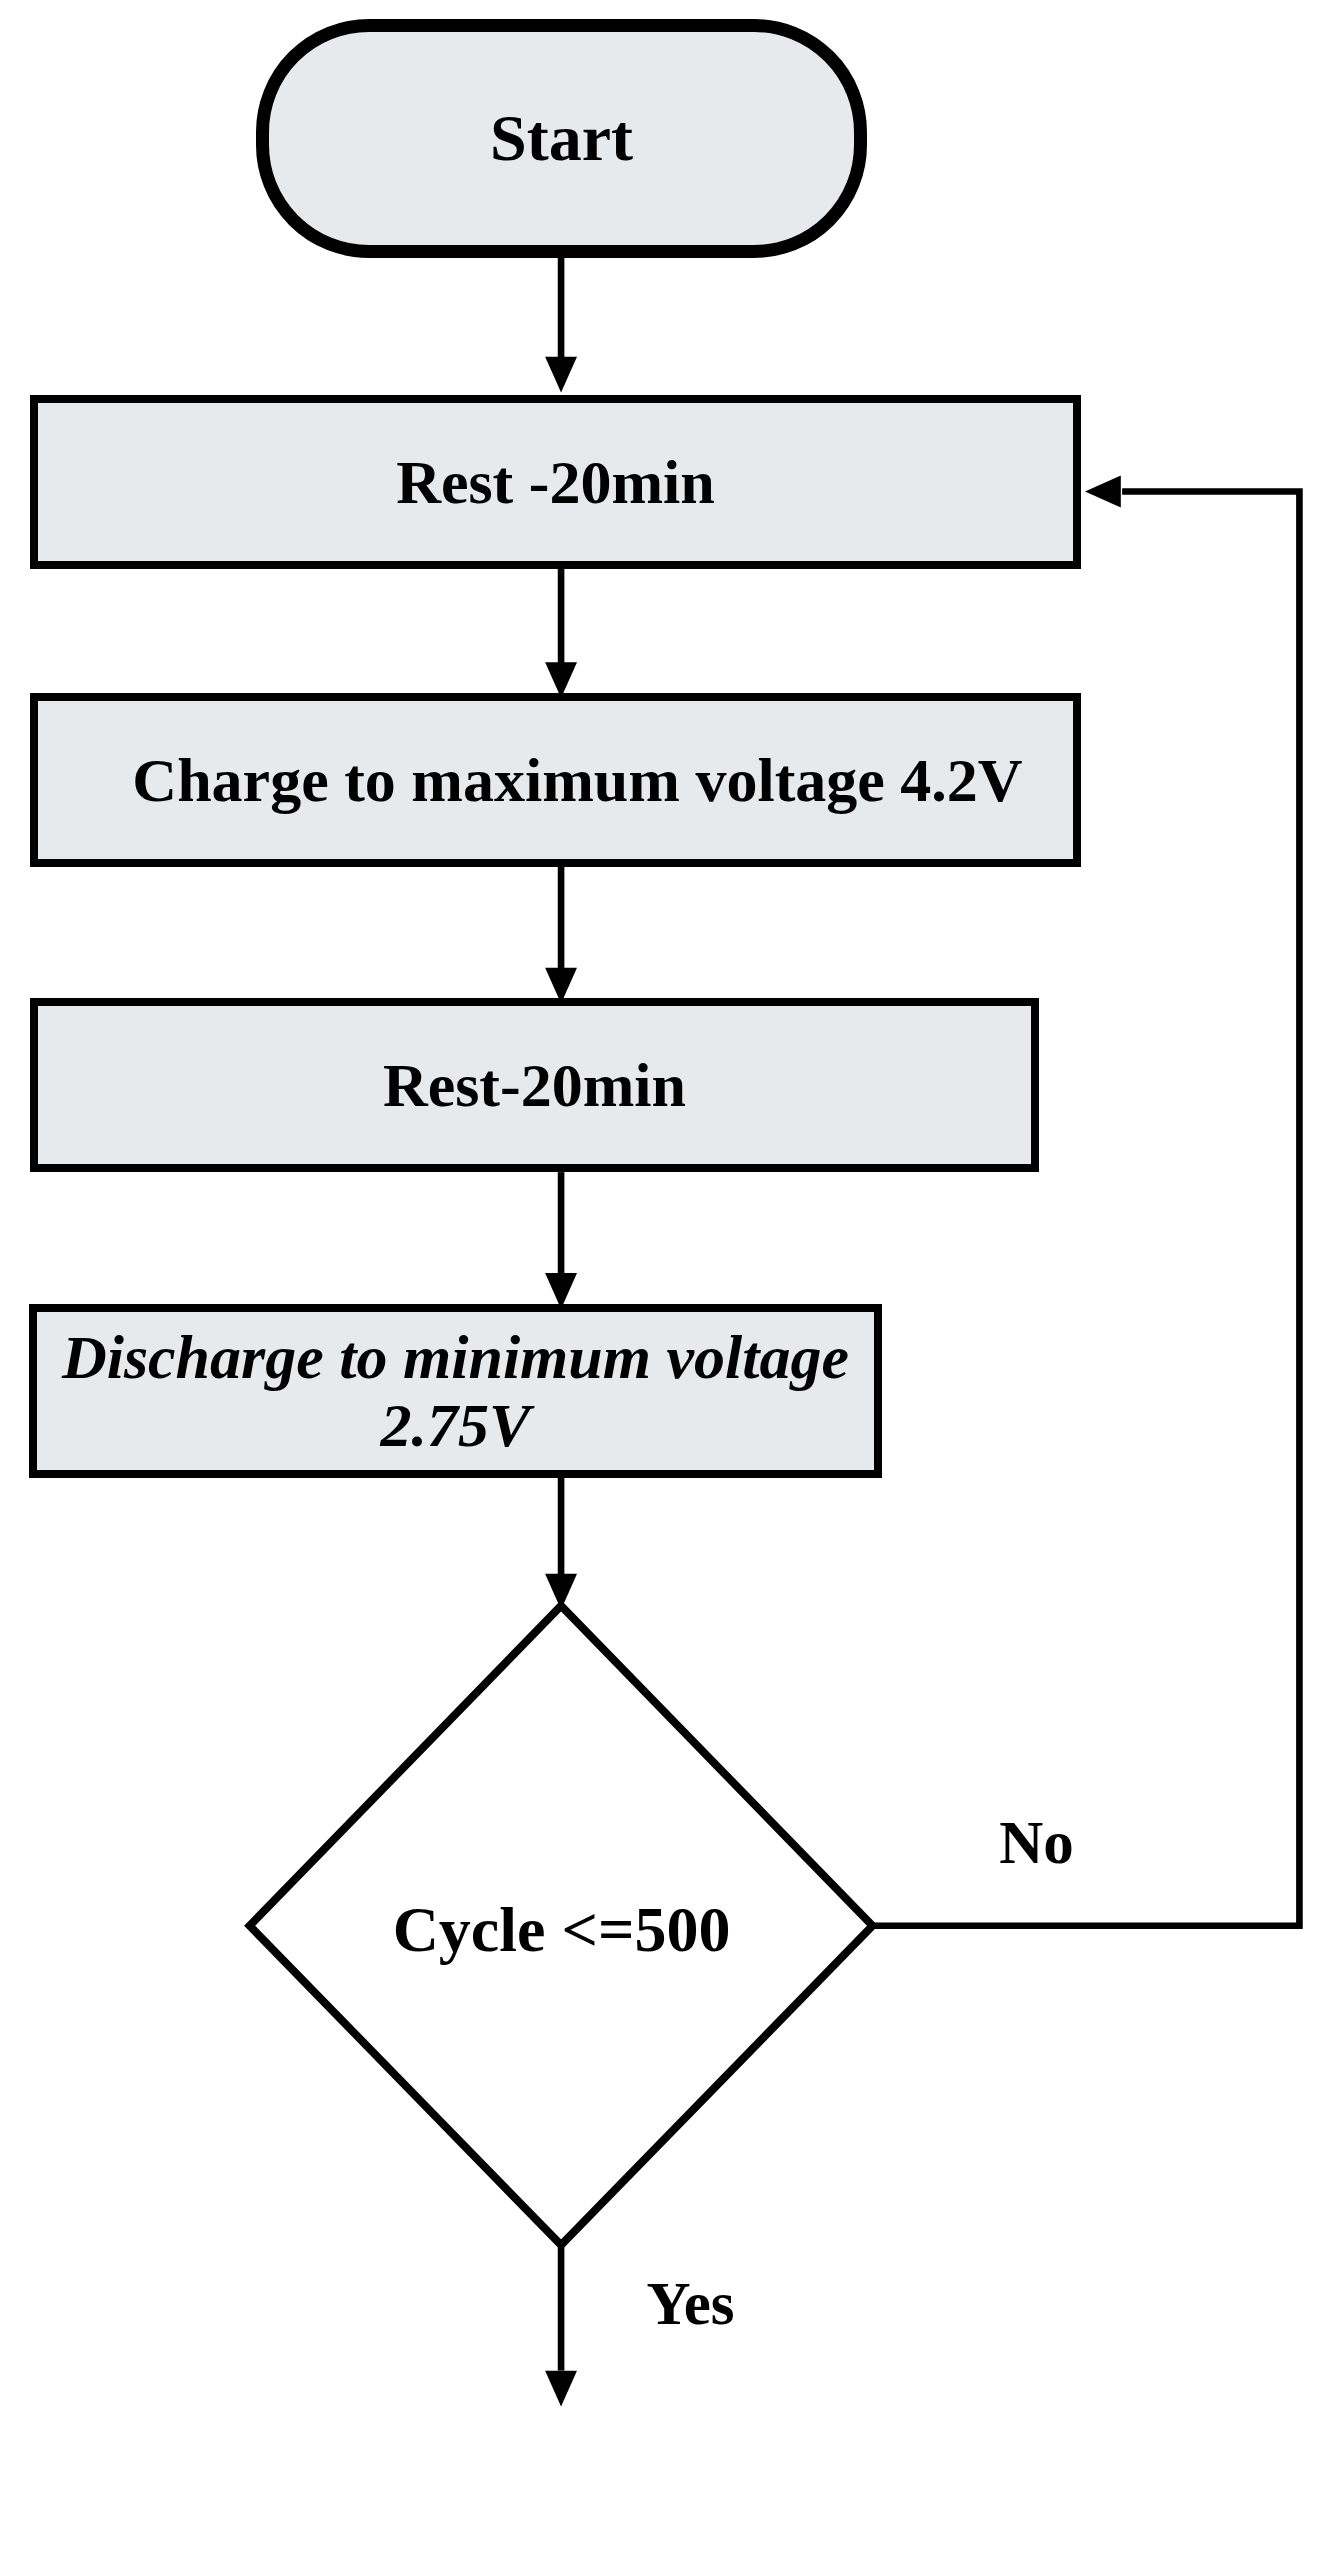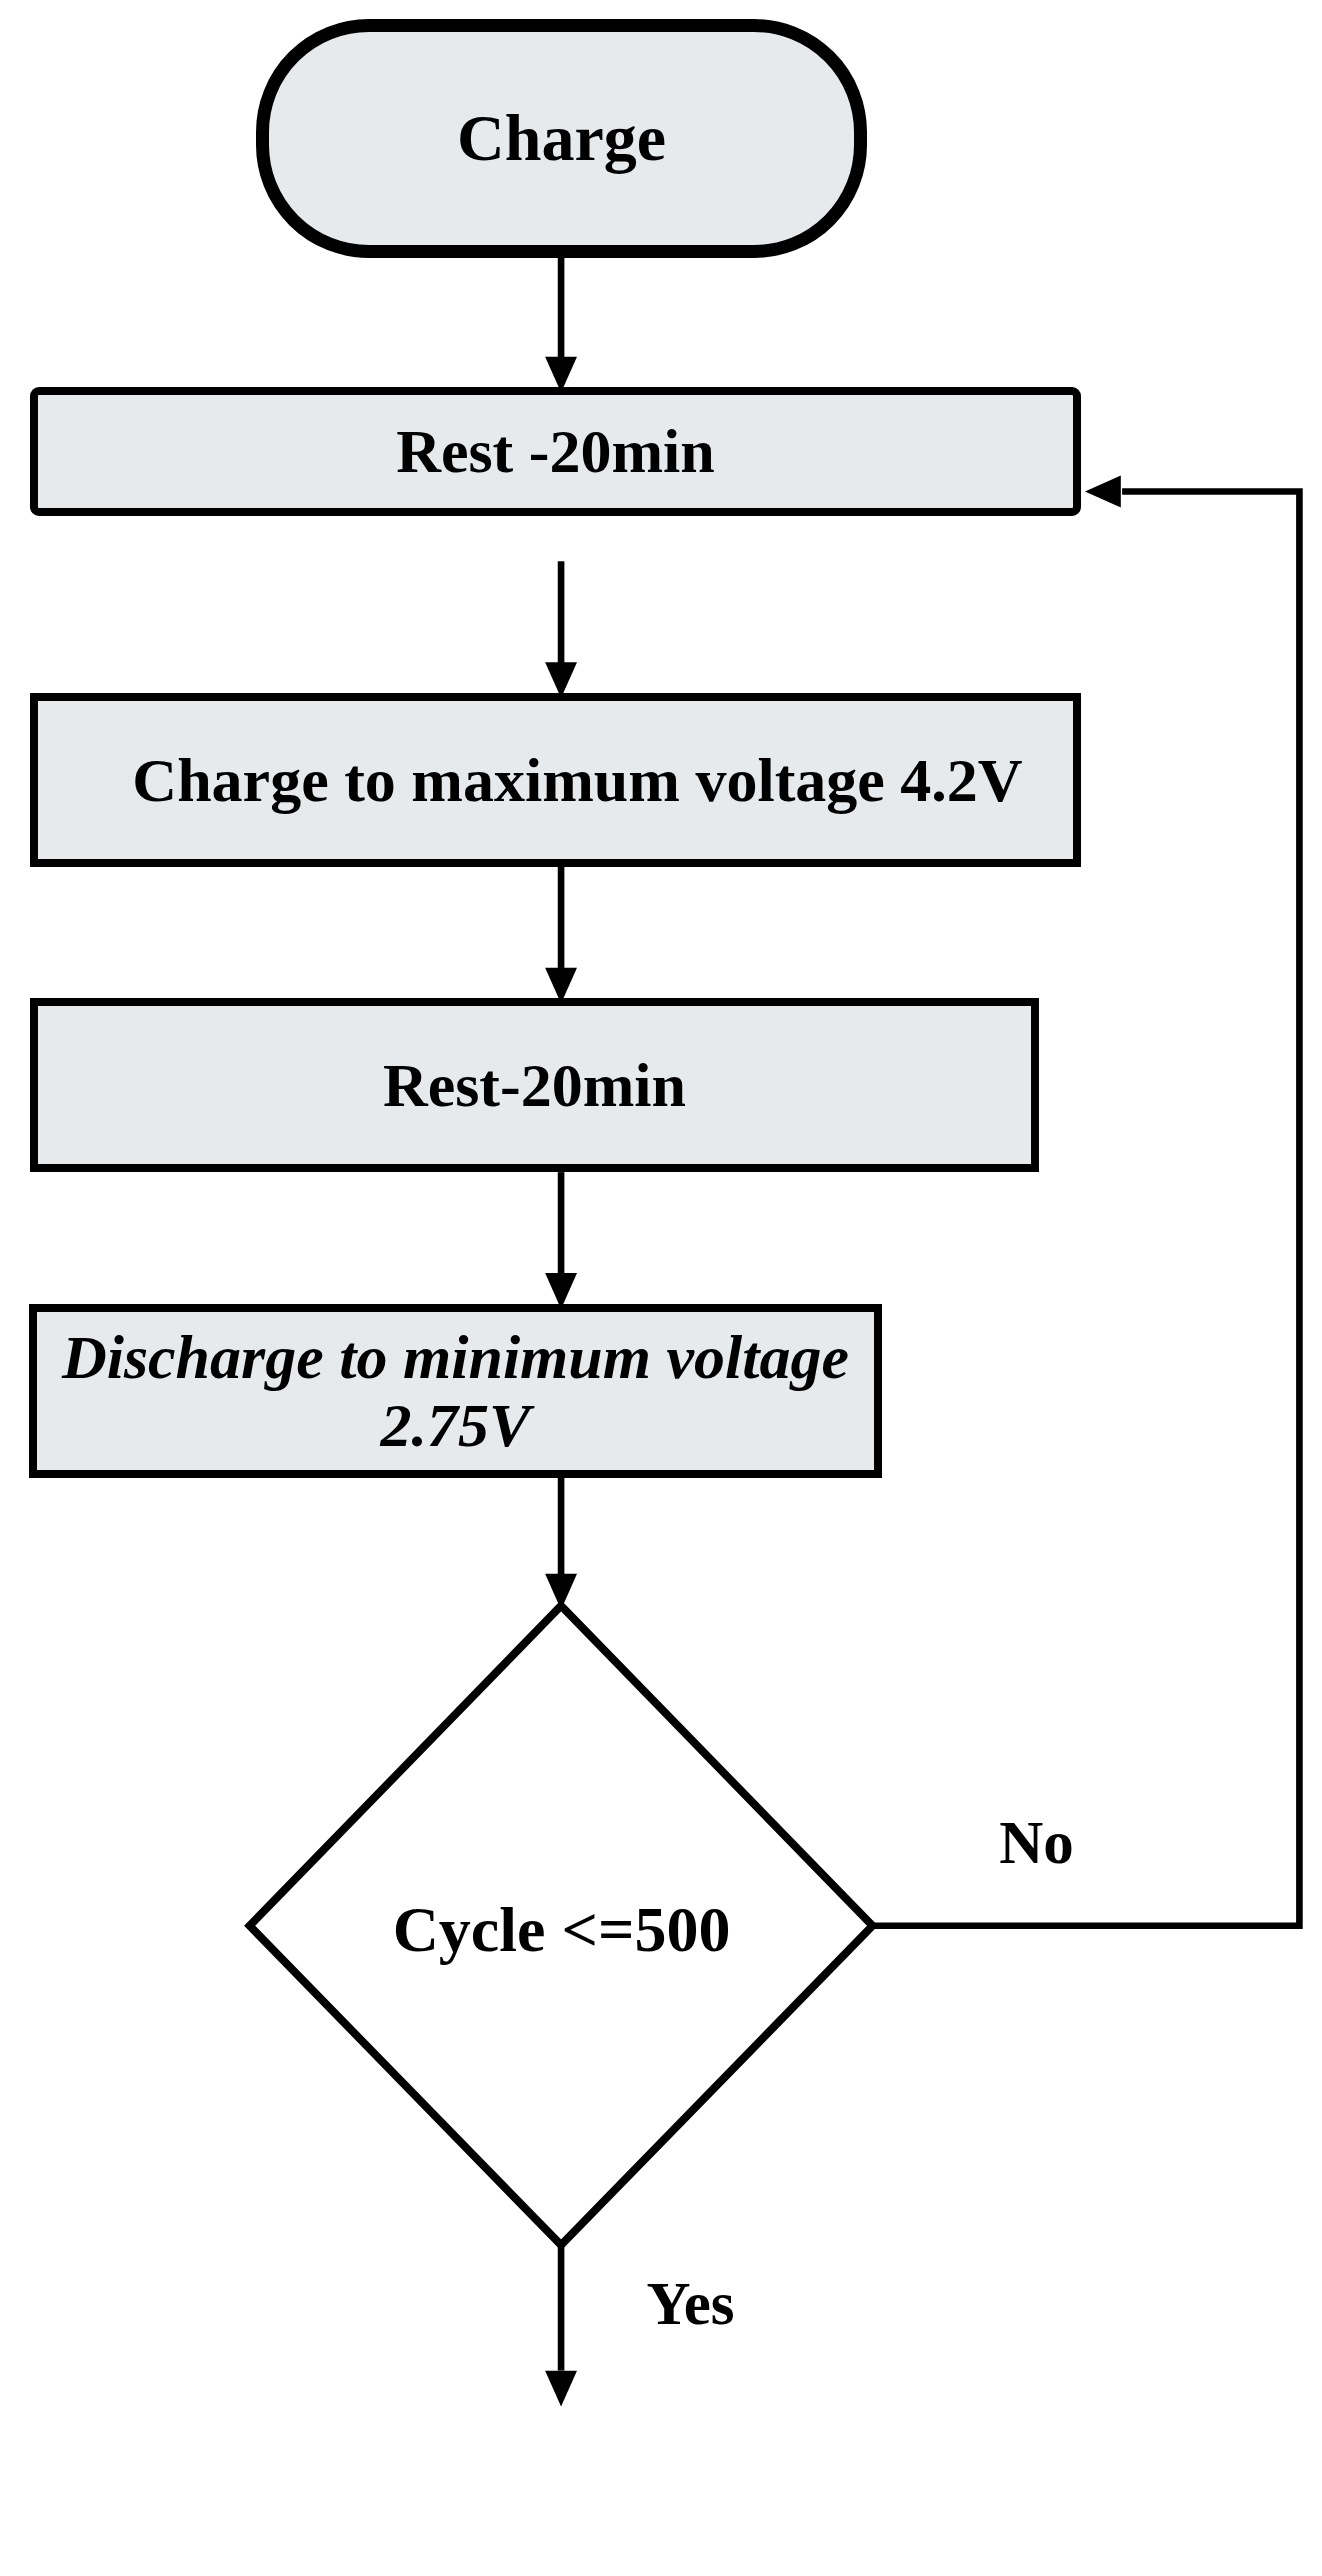--- a/index.html
+++ b/index.html
@@ -62,23 +62,23 @@
       <polygon points="845,1511 821,1457 869,1457"></polygon>
       <polygon points="845,1971 821,1917 869,1917"></polygon>
       <polygon points="845,2424 821,2370 869,2370"></polygon>
       <polygon points="845,3624 821,3570 869,3570"></polygon>
       <polygon points="1634,740 1688,716 1688,764"></polygon>
     </g>
 
     <polygon points="845,2418 1314,2900 845,3381 376,2900" fill="#ffffff" stroke="#000000" stroke-width="12"></polygon>
   </svg>
 
-  <div class="node terminator" style="left:256px;top:18.6px;width:611px;height:239px;">Charge</div>
+  <div class="node terminator" style="left:256px;top:18.6px;width:611px;height:239px;">Start</div>
 
-  <div class="node process" style="left:30px;top:387px;width:1051px;height:129px;border-radius:9px;">Rest -20min</div>
+  <div class="node process" style="left:30px;top:395px;width:1051px;height:174px;">Rest -20min</div>
 
   <div class="node process" style="left:30px;top:693px;width:1051px;height:174px;padding-left:44px;">Charge to maximum voltage 4.2V</div>
 
   <div class="node process" style="left:30px;top:998px;width:1009px;height:174px;">Rest-20min</div>
 
   <div class="node process" style="left:29px;top:1304px;width:853px;height:174px;font-style:italic;">Discharge to minimum voltage 2.75V</div>
 
   <div class="decision-label" style="left:296px;top:1873px;width:531px;height:113px;">Cycle &lt;=500</div>
 
   <div class="edge-label" style="left:970px;top:1803px;width:133px;height:80px;">No</div>

